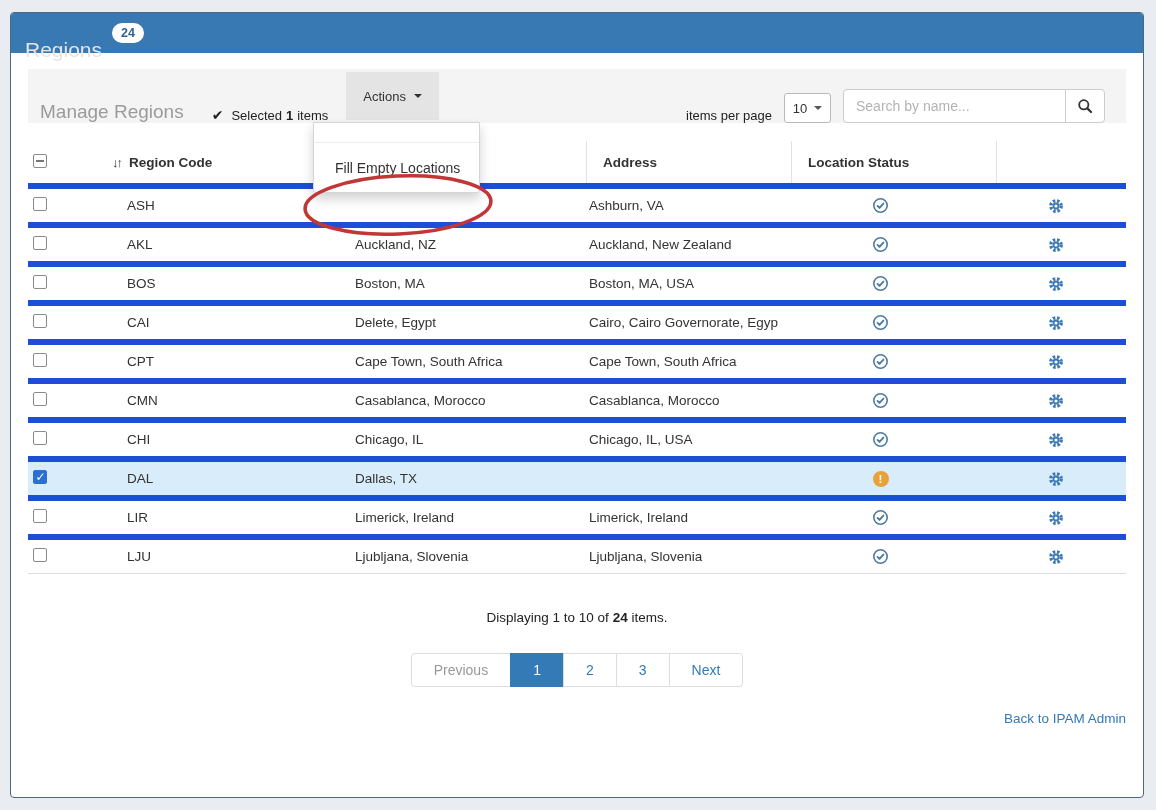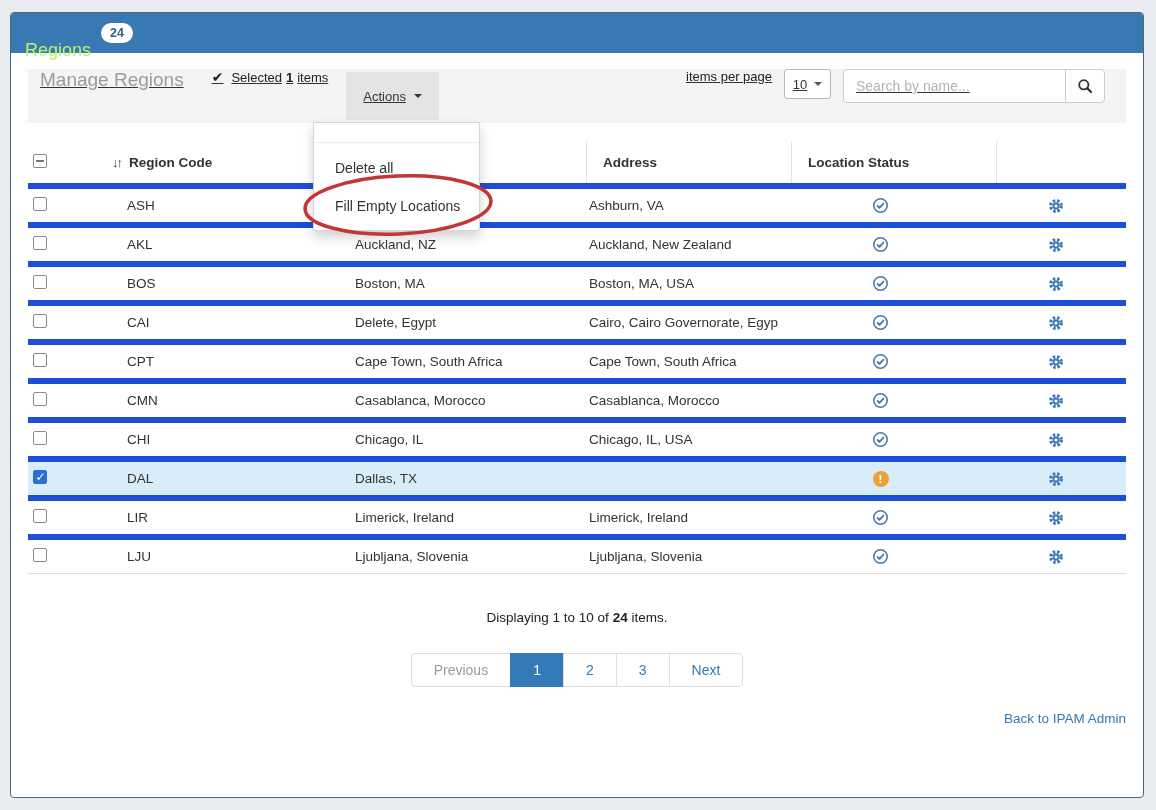--- a/index.html
+++ b/index.html
@@ -15,32 +15,31 @@
   .card {
     position:absolute; left:10px; top:12px; width:1134px; height:786px;
     background:#fff; border:1px solid var(--card-border,#4b697d);
     border-radius:4px;
   }
   .card-header {
     height:40px; background:var(--accent,#3878b3);
     border-radius:3px 3px 0 0;
     display:flex; align-items:center; padding:0 14px;
   }
-  .card-title { color:#bef264; font-size:18px;margin-top:34px; }
+  .card-title { color:#e5e5e5; font-size:21px;margin-top:34px; }
   .badge {
     margin-left:10px; background:#fff; color:#33618e;
     font-size:12.5px; font-weight:bold; padding:3px 9px; border-radius:11px;
   }
   .card-body { padding:16px 17px 0 17px; position:relative; }
 
   
   .toolbar {
-    background:#f4f4f4; height:54px; display:flex; align-items:flex-start;
+    background:#f4f4f4; height:54px; display:flex; align-items:flex-end;
     padding-left:12px;
-    text-decoration:underline;
   }
   .toolbar-title { font-size:19px; color:#9b9b9b; }
   .selected-summary { margin-left:28px; font-size:13px; color:#222; display:flex; align-items:center; }
   .selected-summary .check-glyph { font-size:14px; margin-right:8px; color:#222; font-weight:bold; }
   .selected-summary b { margin:0 4px; }
   .actions-btn {
     margin-left:18px; align-self:flex-start; margin-top:3px;
     height:48px; background:#e4e4e4; border:none; cursor:pointer;
     padding:0 17px; font-size:13px; color:#333;
     display:flex; align-items:center; gap:8px;
@@ -425,19 +424,18 @@
 
     <div class="back-link-row">
       <a class="back-link">Back to IPAM Admin</a>
     </div>
   </div>
 </div>
 
 <div class="dropdown-menu" id="dropdown-menu">
     <div class="dd-blank"></div>
     <div class="dd-divider"></div>
-    <div class="dd-item">Delete all</div>
     <div class="dd-item">Fill Empty Locations</div>
   </div>
 
 <svg class="annotation" width="200" height="70">
   <ellipse cx="100" cy="35" rx="93" ry="29" fill="none" stroke-width="3.6" transform="rotate(-2.5 100 35)" stroke="#c23636"></ellipse>
 </svg>
 
 </body></html>

